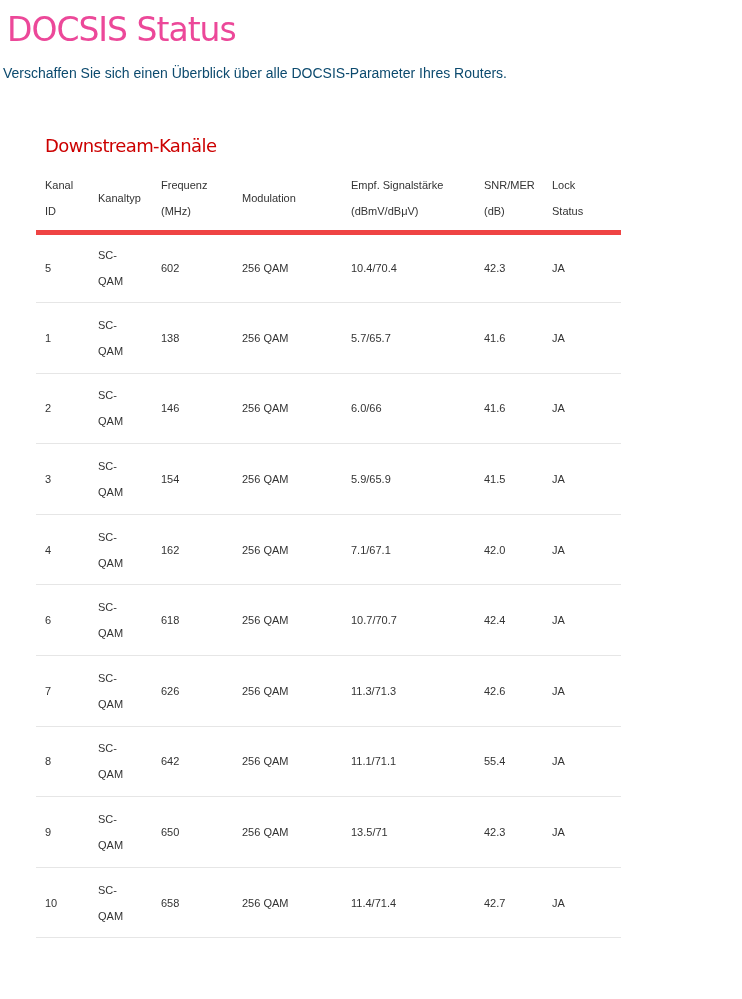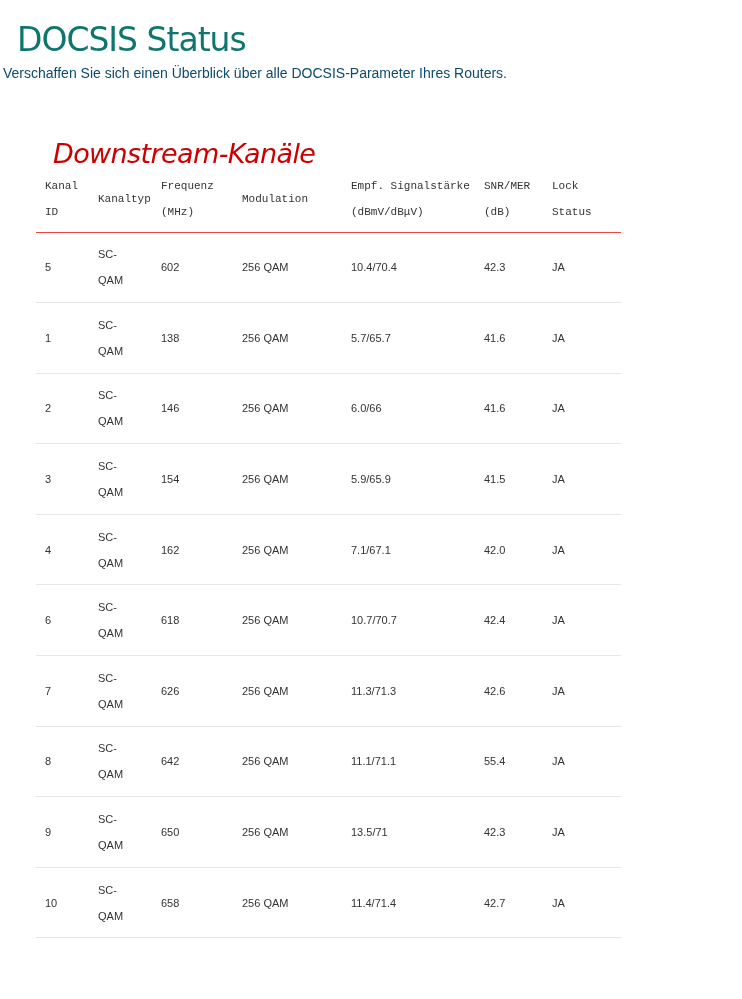--- a/index.html
+++ b/index.html
@@ -4,62 +4,61 @@
   <style>
     html, body { margin: 0; padding: 0; background: #ffffff; }
     body {
       width: 742px; height: 999px; overflow: hidden;
       font-family: "Liberation Sans", sans-serif;
       color: #333333;
       position: relative;
     }
     .page-title {
       position: absolute; left: 3px; top: 4px;
-      margin: 14px;
+      margin: 4px;
       font-family: "DejaVu Sans", sans-serif;
       font-weight: normal;
       font-size: 33px;
       letter-spacing: -1px;
-      color: #0f766e;
+      color: #ec4899;
       line-height: 44px;
     }
     .intro {
       position: absolute; left: 3px; top: 64px;
       margin: 0;
       font-size: 14px;
       color: #0c4a6e;
       line-height: 18px;
     }
     .section-title {
       position: absolute; left: 37px; top: 124px;
-      margin: 16px;
+      margin: 8px;
       font-family: "DejaVu Sans", sans-serif;
       font-weight: normal;
-      font-size: 27px;
+      font-size: 18px;
       letter-spacing: -0.6px;
       color: #cc0000;
       line-height: 28px;
-      font-style: italic;
     }
     .table {
       position: absolute; left: 36px; top: 166px;
       width: 585px;
       border-collapse: collapse;
       font-size: 11px;
       color: #333333;
     }
     .table th, .table td {
       text-align: left;
       vertical-align: middle;
       padding: 0 0 0 9px;
       font-weight: normal;
       line-height: 26px;
     }
     .table thead tr { height: 66px; }
-    .table thead th { border-bottom: 1px solid #ef4444; font-family: Liberation Mono, monospace; }
+    .table thead th { border-bottom: 5px solid #ef4444; }
     .table tbody tr.single { height: 43px; }
     .table tbody tr.double { height: 70.6px; }
     .table tbody td { border-bottom: 1px solid #e6e6e6; }
     .c1 { width: 44px; }
     .c2 { width: 54px; }
     .c3 { width: 72px; }
     .c4 { width: 100px; }
     .c5 { width: 124px; }
     .c6 { width: 59px; }
     .c7 { width: auto; }

